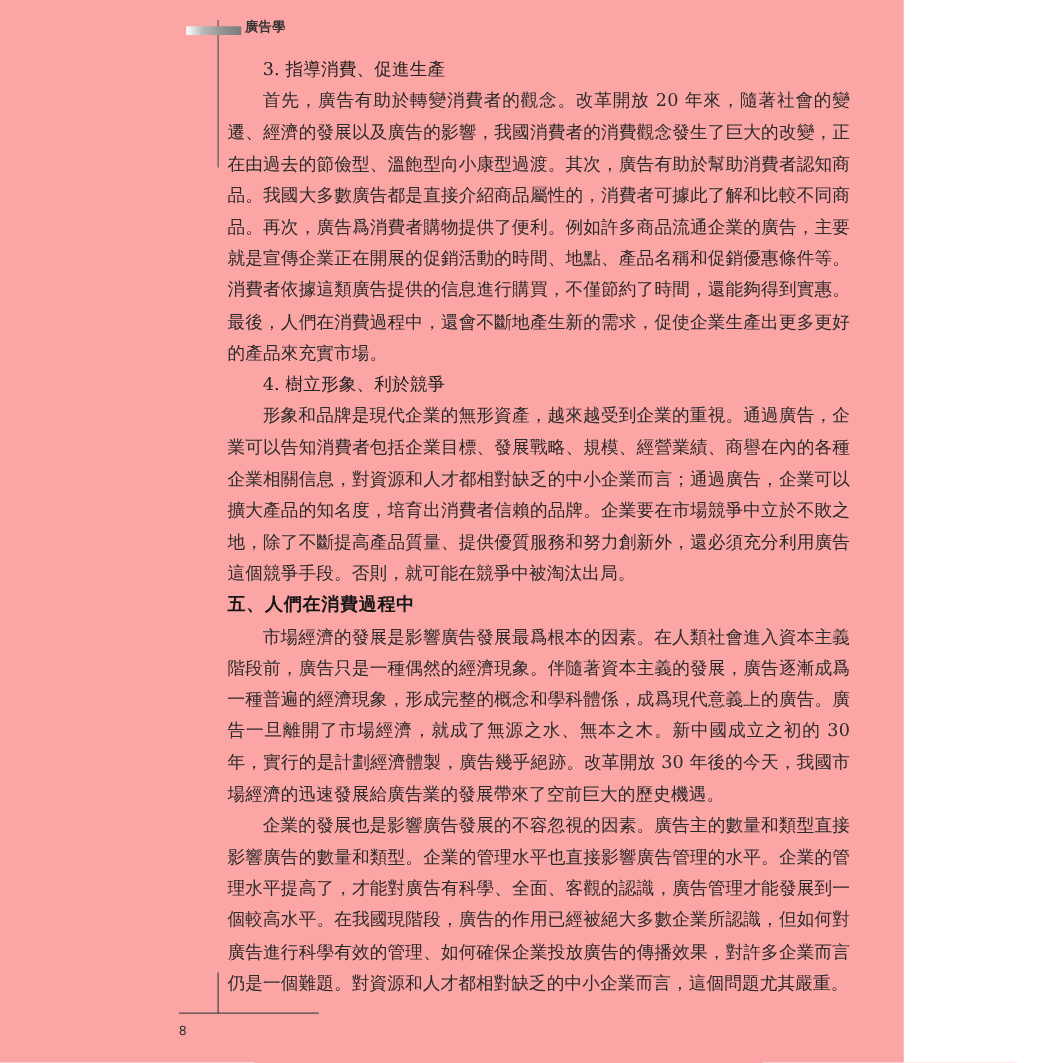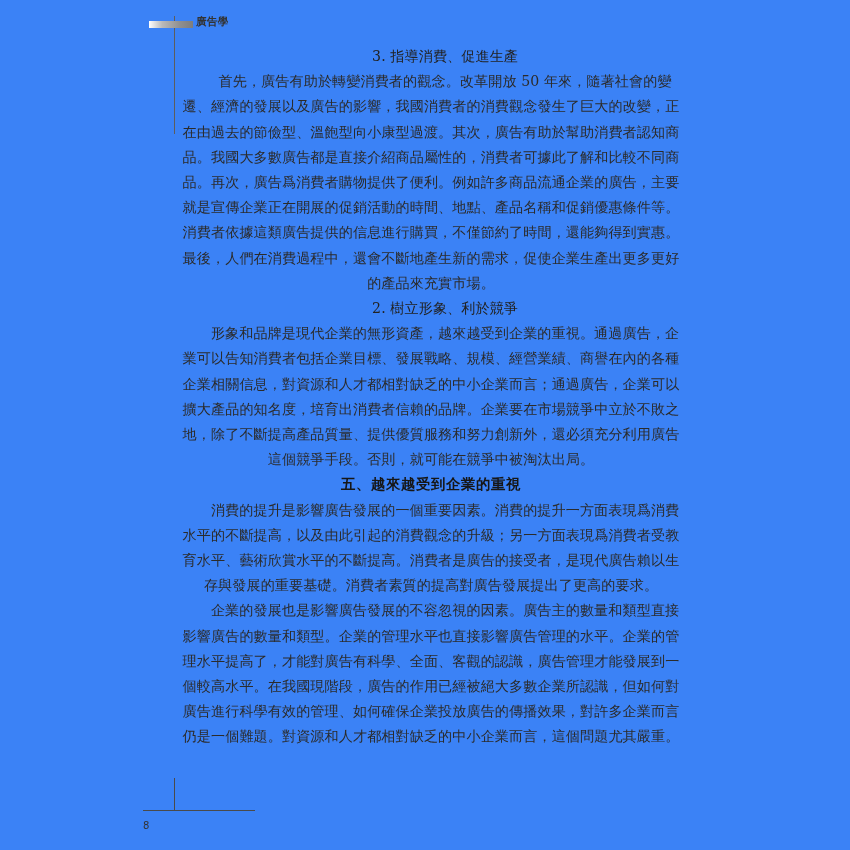--- a/index.html
+++ b/index.html
@@ -10,23 +10,23 @@
   body {
     width: 850px;
     height: 850px;
     overflow: hidden;
     font-family: "DejaVu Serif", "Liberation Serif", serif;
     color: #2a2a2a;
   }
 
   .page {
     position: relative;
-    width: 850px;
+    width: 723px;
     height: 850px;
-    background: #3b82f6;
+    background: #fca5a5;
   }
 
   
   .margin-rule {
     position: absolute;
     left: 174px;
     top: 16px;
     width: 1px;
     height: 118px;
     background: #5d5d5d;
@@ -59,21 +59,20 @@
     top: 44px;
     width: 498px;
   }
 
   p.body-line,
   p.para,
   h3.sub-head,
   h2.sec-head {
     margin: 0;
     padding: 0;
-    text-align: center;
   }
 
   .para {
     font-size: 14.1px;
     line-height: 25.2px;
     text-align: justify;
     text-justify: inter-character;
     letter-spacing: 0.1px;
     color: #2b2b2b;
   }
@@ -137,30 +136,30 @@
 
   <div class="margin-rule"></div>
   <div class="head-tab"></div>
   <div class="running-head">廣告學</div>
 
   <div class="content">
 
 
     <h3 class="sub-head">3. 指導消費、促進生產</h3>
 
-    <p class="para indent">首先，廣告有助於轉變消費者的觀念。改革開放 50 年來，隨著社會的變遷、經濟的發展以及廣告的影響，我國消費者的消費觀念發生了巨大的改變，正在由過去的節儉型、溫飽型向小康型過渡。其次，廣告有助於幫助消費者認知商品。我國大多數廣告都是直接介紹商品屬性的，消費者可據此了解和比較不同商品。再次，廣告爲消費者購物提供了便利。例如許多商品流通企業的廣告，主要就是宣傳企業正在開展的促銷活動的時間、地點、產品名稱和促銷優惠條件等。消費者依據這類廣告提供的信息進行購買，不僅節約了時間，還能夠得到實惠。最後，人們在消費過程中，還會不斷地產生新的需求，促使企業生產出更多更好的產品來充實市場。</p>
+    <p class="para indent">首先，廣告有助於轉變消費者的觀念。改革開放 20 年來，隨著社會的變遷、經濟的發展以及廣告的影響，我國消費者的消費觀念發生了巨大的改變，正在由過去的節儉型、溫飽型向小康型過渡。其次，廣告有助於幫助消費者認知商品。我國大多數廣告都是直接介紹商品屬性的，消費者可據此了解和比較不同商品。再次，廣告爲消費者購物提供了便利。例如許多商品流通企業的廣告，主要就是宣傳企業正在開展的促銷活動的時間、地點、產品名稱和促銷優惠條件等。消費者依據這類廣告提供的信息進行購買，不僅節約了時間，還能夠得到實惠。最後，人們在消費過程中，還會不斷地產生新的需求，促使企業生產出更多更好的產品來充實市場。</p>
 
-    <h3 class="sub-head">2. 樹立形象、利於競爭</h3>
+    <h3 class="sub-head">4. 樹立形象、利於競爭</h3>
 
     <p class="para indent">形象和品牌是現代企業的無形資產，越來越受到企業的重視。通過廣告，企業可以告知消費者包括企業目標、發展戰略、規模、經營業績、商譽在內的各種企業相關信息，對資源和人才都相對缺乏的中小企業而言；通過廣告，企業可以擴大產品的知名度，培育出消費者信賴的品牌。企業要在市場競爭中立於不敗之地，除了不斷提高產品質量、提供優質服務和努力創新外，還必須充分利用廣告這個競爭手段。否則，就可能在競爭中被淘汰出局。</p>
 
-    <h2 class="sec-head">五、越來越受到企業的重視</h2>
+    <h2 class="sec-head">五、人們在消費過程中</h2>
 
+    <p class="para indent">市場經濟的發展是影響廣告發展最爲根本的因素。在人類社會進入資本主義階段前，廣告只是一種偶然的經濟現象。伴隨著資本主義的發展，廣告逐漸成爲一種普遍的經濟現象，形成完整的概念和學科體係，成爲現代意義上的廣告。廣告一旦離開了市場經濟，就成了無源之水、無本之木。新中國成立之初的 30 年，實行的是計劃經濟體製，廣告幾乎絕跡。改革開放 30 年後的今天，我國市場經濟的迅速發展給廣告業的發展帶來了空前巨大的歷史機遇。</p>
 
-    <p class="para indent">消費的提升是影響廣告發展的一個重要因素。消費的提升一方面表現爲消費水平的不斷提高，以及由此引起的消費觀念的升級；另一方面表現爲消費者受教育水平、藝術欣賞水平的不斷提高。消費者是廣告的接受者，是現代廣告賴以生存與發展的重要基礎。消費者素質的提高對廣告發展提出了更高的要求。</p>
 
     <p class="para indent">企業的發展也是影響廣告發展的不容忽視的因素。廣告主的數量和類型直接影響廣告的數量和類型。企業的管理水平也直接影響廣告管理的水平。企業的管理水平提高了，才能對廣告有科學、全面、客觀的認識，廣告管理才能發展到一個較高水平。在我國現階段，廣告的作用已經被絕大多數企業所認識，但如何對廣告進行科學有效的管理、如何確保企業投放廣告的傳播效果，對許多企業而言仍是一個難題。對資源和人才都相對缺乏的中小企業而言，這個問題尤其嚴重。</p>
 
   </div>
 
   <div class="footer-tick"></div>
   <div class="footer-rule"></div>
   <div class="page-number">8</div>
 
 </div>

